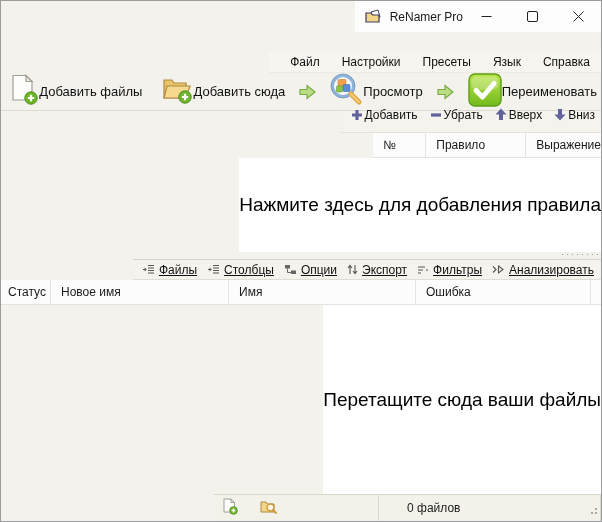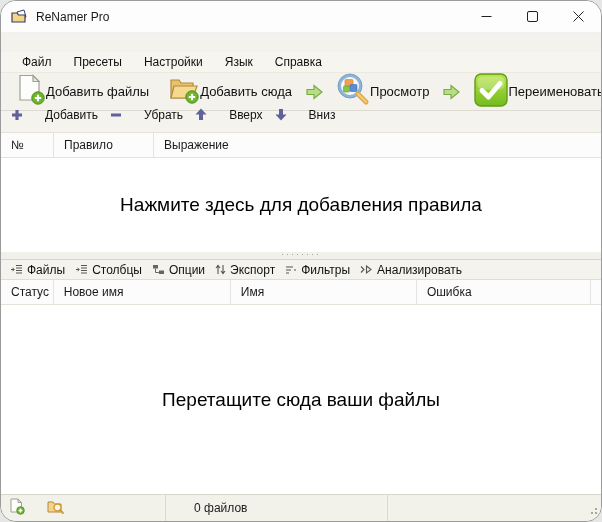--- a/index.html
+++ b/index.html
@@ -5,24 +5,24 @@
   * { box-sizing: border-box; margin: 0; padding: 0; }
   html,body { width: 602px; height: 522px; }
   body {
     font-family: "Liberation Sans", sans-serif;
     background: #e6e6e6;
     position: relative;
   }
   .window {
     position: absolute; inset: 0;
     border: 1px solid #9b9b9b;
-    border-radius: 16px;
+    border-radius: 0;
     overflow: hidden;
     background: #f3f2ec;
-    display: flex; flex-direction: column;
+    display: flex; flex-direction: column; align-items: flex-end;
   }
   
   .titlebar {
     height: 32px; background: #fdfdfd;
     display: flex; align-items: center;
     border-bottom: 1px solid #f0f0f0;
     flex: 0 0 auto;
   }
   .titlebar .app-icon { margin: 0 8px 0 10px; display: flex; }
   .titlebar .title { font-size: 12px; color: #1a1a1a; }
@@ -56,21 +56,21 @@
   .tb-arrow { margin: 0 9px; display: flex; }
   
   .rules-toolbar {
     height: 22px; background: #f4f3ed;
     display: flex; align-items: center;
     font-size: 12px; color: #111;
     padding-left: 6px; gap: 2px;
     border-bottom: 1px solid #e3e1d8;
     flex: 0 0 auto;
   }
-  .small-btn { display: flex; align-items: center; gap: 22px; padding: 2px 6px 16px 4px; }
+  .small-btn { display: flex; align-items: center; gap: 2px; padding: 2px 6px 16px 4px; }
   
   .table-header {
     height: 25px; background: #fcfcfc;
     display: flex; align-items: stretch;
     font-size: 12px; color: #1a1a1a;
     border-bottom: 1px solid #e4e2da;
     flex: 0 0 auto;
   }
   .th-cell {
     display: flex; align-items: center;
@@ -99,21 +99,21 @@
   
   .files-toolbar {
     height: 21px; background: #f4f3ed;
     border-top: 1px solid #d7d5cb;
     border-bottom: 1px solid #e0ded4;
     display: flex; align-items: center;
     font-size: 12px; color: #111;
     padding-left: 6px;
     flex: 0 0 auto;
   }
-  .ft-item { display: flex; align-items: center; gap: 4px; padding: 2px 7px 2px 3px; }
+  .ft-item { display: flex; align-items: center; gap: 4px; padding: 2px 7px 2px 3px; text-decoration: underline; }
   
   .statusbar {
     height: 27px; background: #f2f1ea;
     border-top: 1px solid #d9d7cc;
     display: flex; align-items: stretch;
     font-size: 12px; color: #222;
     flex: 0 0 auto;
     position: relative;
   }
   .sb-panel { display: flex; align-items: center; border-right: 1px solid #dbd9ce; }
@@ -149,22 +149,22 @@
       <div class="win-btn">
         <svg width="11" height="11" viewBox="0 0 11 11">
             <path d="M0.5 0.5 L10.5 10.5 M10.5 0.5 L0.5 10.5" stroke="#222" stroke-width="1"></path>
           </svg>
       </div>
     </div>
   </div>
 
   <div class="menubar">
     <span class="menu-item">Файл</span>
+    <span class="menu-item">Настройки</span>
     <span class="menu-item">Пресеты</span>
-    <span class="menu-item">Настройки</span>
     <span class="menu-item">Язык</span>
     <span class="menu-item">Справка</span>
   </div>
 
   <div class="toolbar">
 
     <div class="tb-button">
       <span>
         <svg width="29" height="31" viewBox="0 0 29 31">
           <path d="M3 1.5 L16 1.5 L22 7.5 L22 26 L3 26 Z" fill="#fdfdfb" stroke="#a0a095" stroke-width="1.2"></path>

